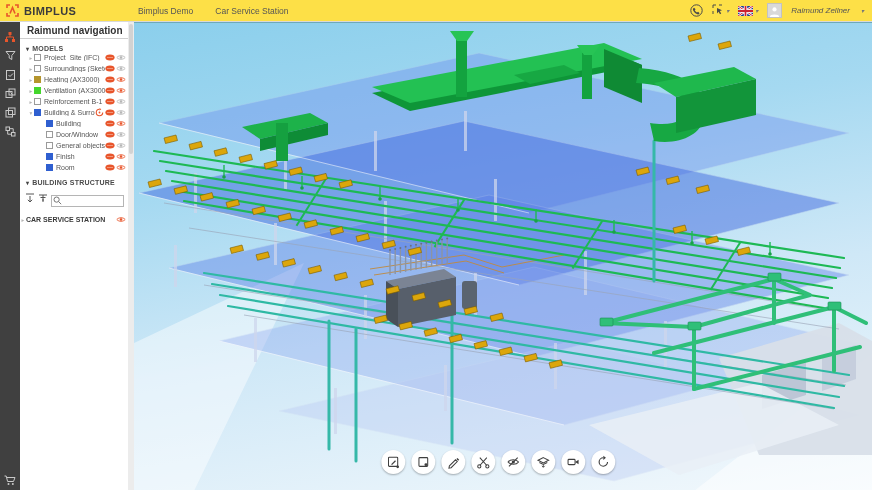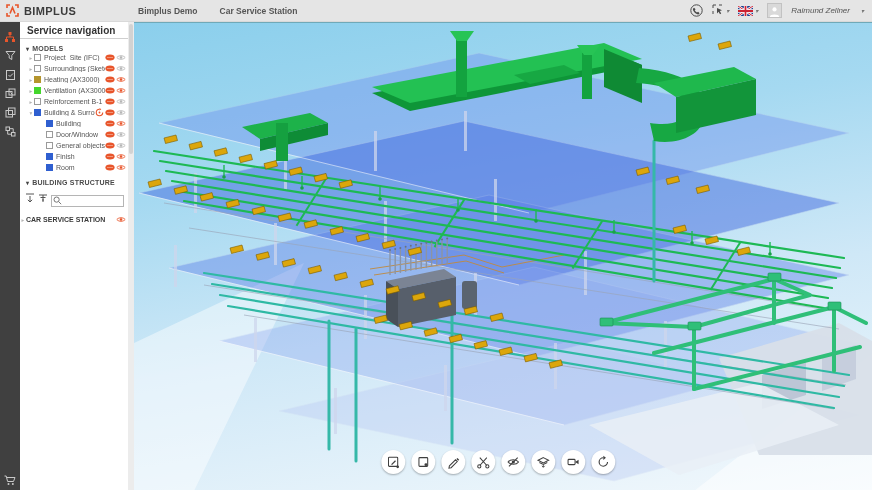--- a/index.html
+++ b/index.html
@@ -2,27 +2,27 @@
 <html><head>
 <meta charset="utf-8">
 <style>
   * { margin:0; padding:0; box-sizing:border-box; }
   html,body { width:872px; height:490px; overflow:hidden;
     font-family:"Liberation Sans", sans-serif; background:#fff; }
   #app { position:relative; width:872px; height:490px; background:#fff; }
 
   
   #topbar { position:absolute; left:0; top:0; width:872px; height:22px;
-    background:#e5e5e5; border-bottom:1px solid #d9d9d9; display:flex;
+    background:#fde047; border-bottom:1px solid #d9d9d9; display:flex;
     align-items:center; z-index:30; }
   .logo { display:flex; align-items:center; gap:5px; padding-left:6px; width:130px; }
   .logo-mark svg { display:block; }
   .logo-text { font-size:11px; font-weight:bold; color:#3c3c3c; letter-spacing:.4px; }
   .tabs { display:flex; gap:22px; margin-left:8px; }
-  .tab { font-size:8.5px; font-weight:bold; color:#555; cursor:pointer; white-space:nowrap; }
+  .tab { font-size:8.5px; font-weight:normal; color:#555; cursor:pointer; white-space:nowrap; }
   .top-right { margin-left:auto; display:flex; align-items:center; gap:9px; padding-right:8px;font-style:italic; }
   .tr-icon { display:flex; align-items:center; color:#4a4a4a; }
   .caret { font-size:6px; color:#777; margin-left:2px; }
   .avatar { width:15px; height:15px; background:#d9d9d9; border:1px solid #c2c2c2;
     display:flex; align-items:flex-end; justify-content:center; overflow:hidden; }
   .user-name { font-size:8px; color:#555; white-space:nowrap; }
 
   
   #rail { position:absolute; left:0; top:22px; width:20px; height:468px;
     background:#404040; display:flex; flex-direction:column; align-items:center;
@@ -176,21 +176,21 @@
       <div class="rail-btn">
         <svg width="12" height="11" viewBox="0 0 12 11">
           <path d="M0.5 1 H2.2 L3.6 6.5 H9.5 L11 2.5 H3" fill="none" stroke="currentColor" stroke-width="1"></path>
           <circle cx="4.5" cy="9" r="1" fill="currentColor"></circle>
           <circle cx="8.8" cy="9" r="1" fill="currentColor"></circle>
         </svg>
       </div>
     </div>
 
   <div id="panel">
-    <div class="panel-title">Service navigation</div>
+    <div class="panel-title">Raimund navigation</div>
     <div class="sec-head">
       <span class="sec-caret">▾</span>
       <span>MODELS</span>
     </div>
     <div id="models-tree">
         <div class="trow" style="padding-left: 8px;">
           <span class="rcaret">▸</span>
           <span class="cbx"></span>
           <span class="tlabel">Project_Site (IFC)</span>
           <span class="ricons">

